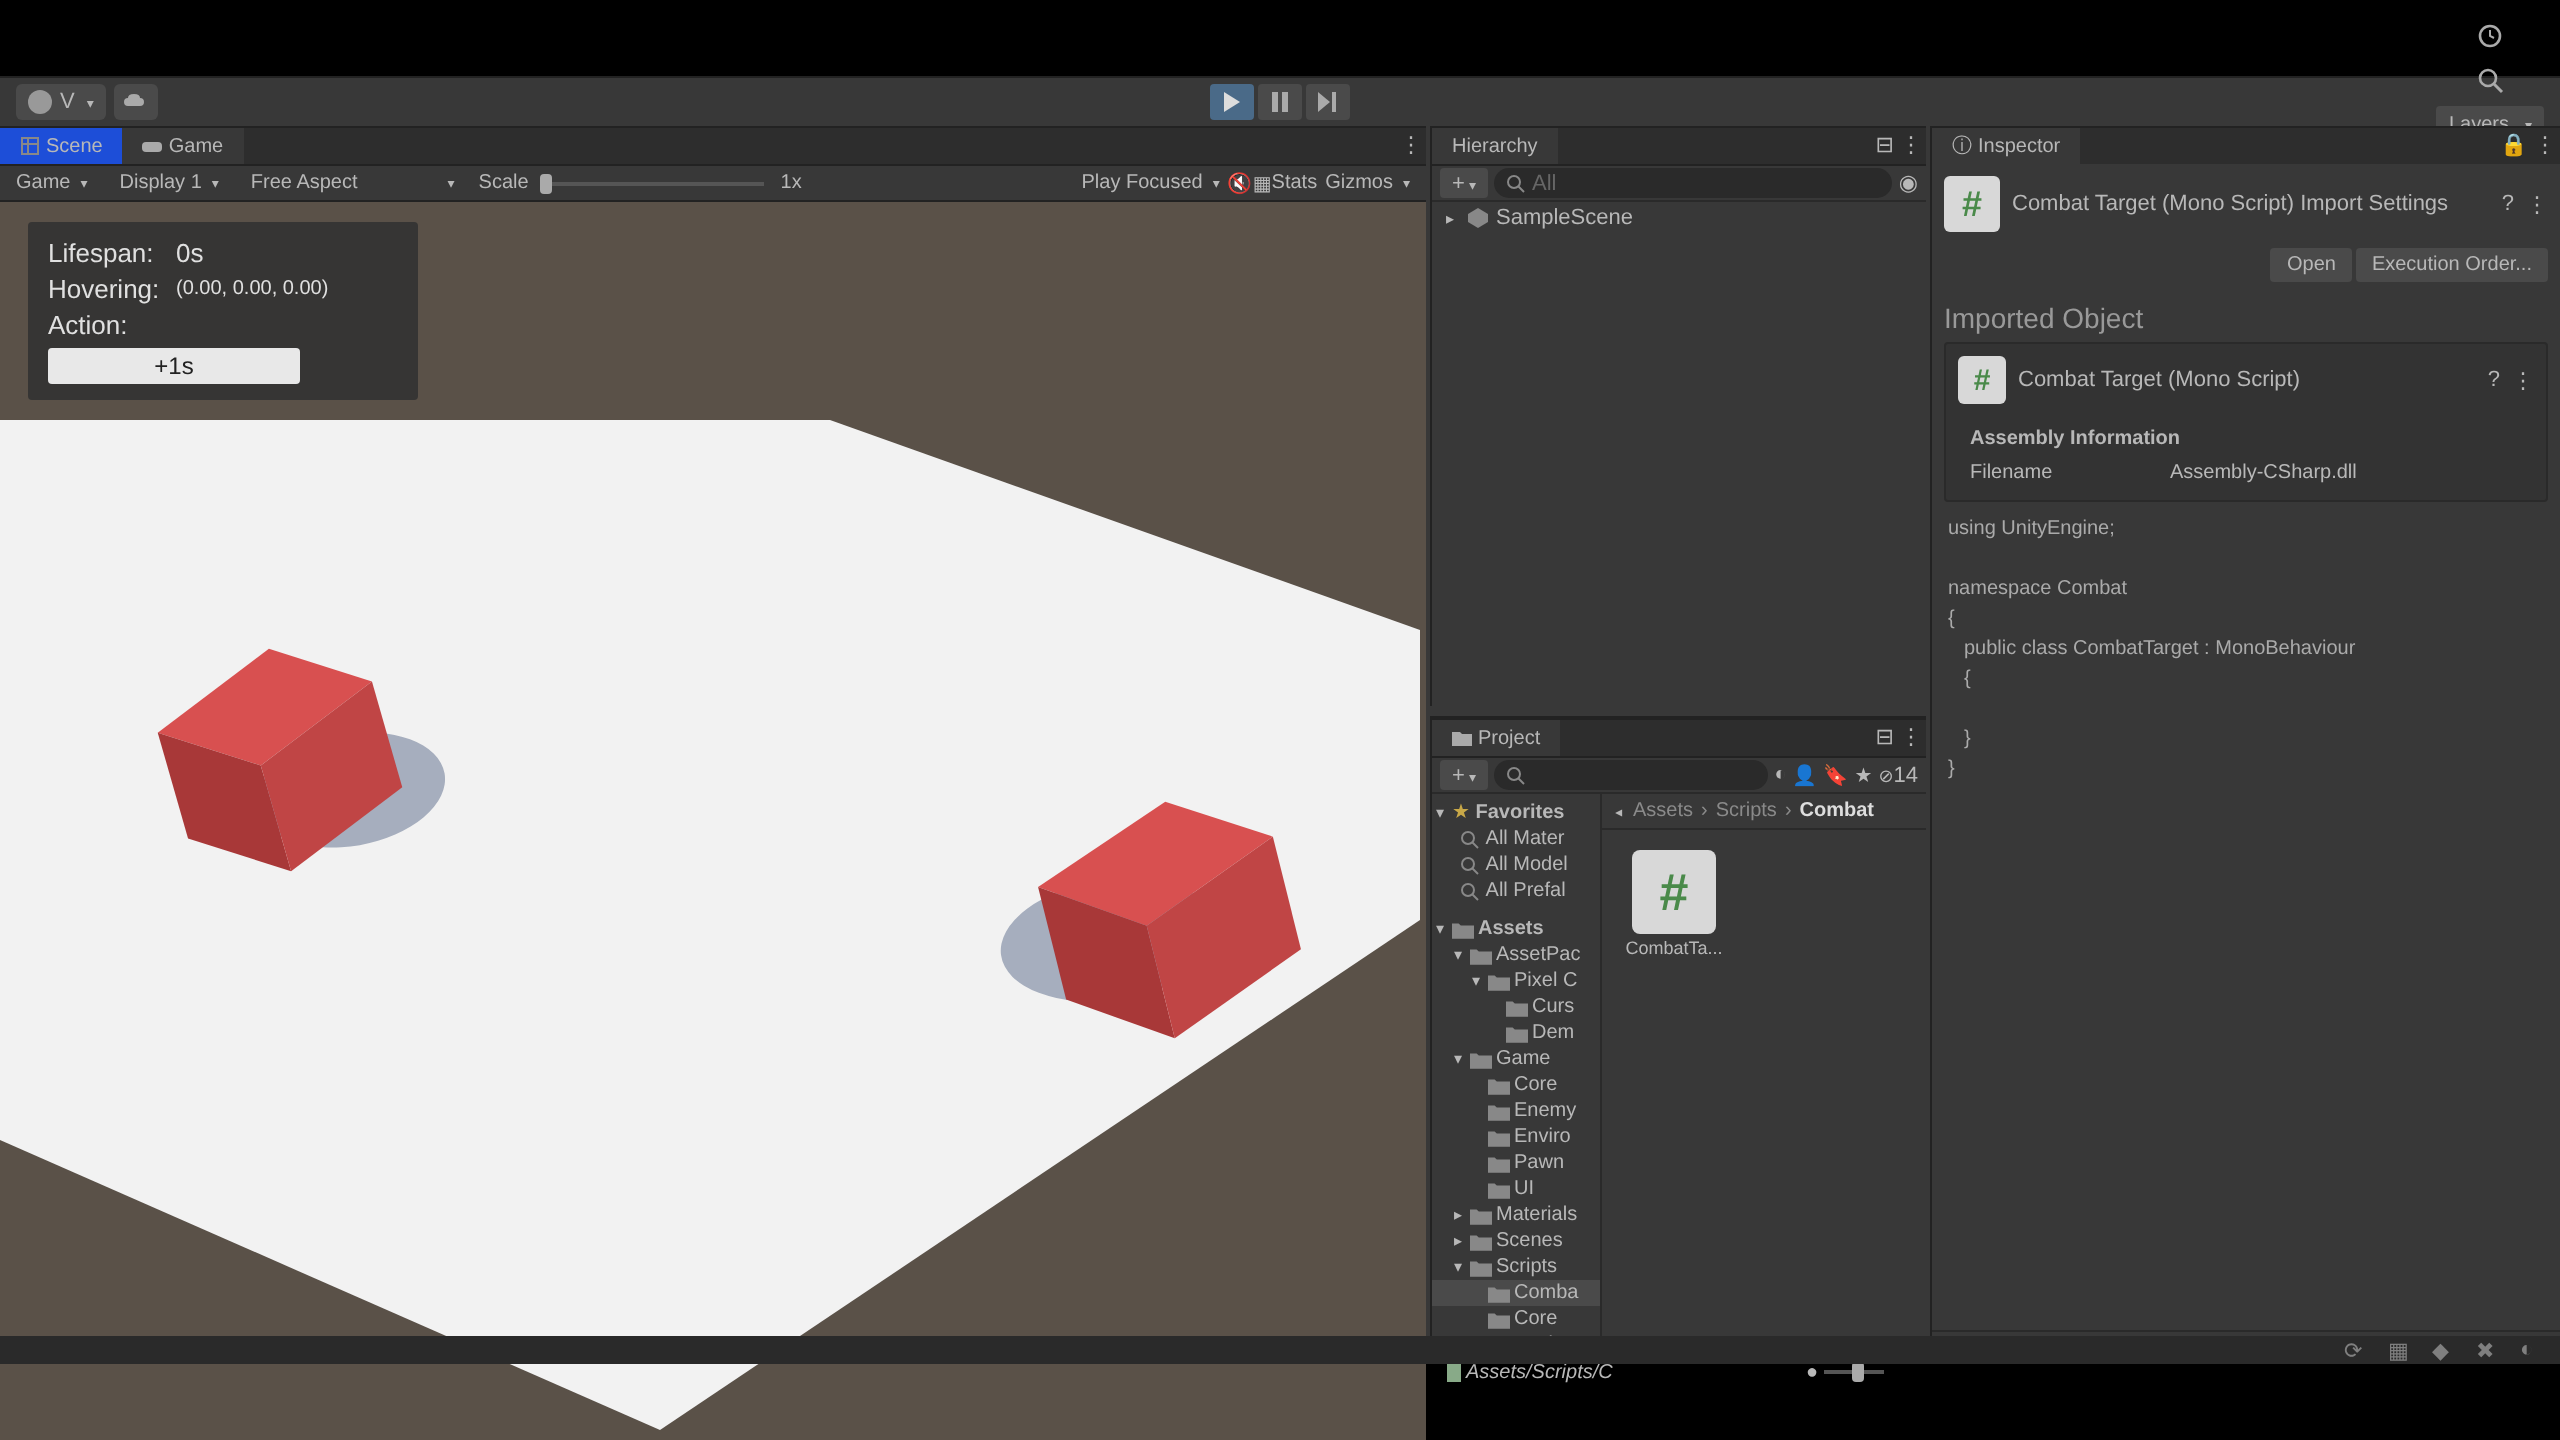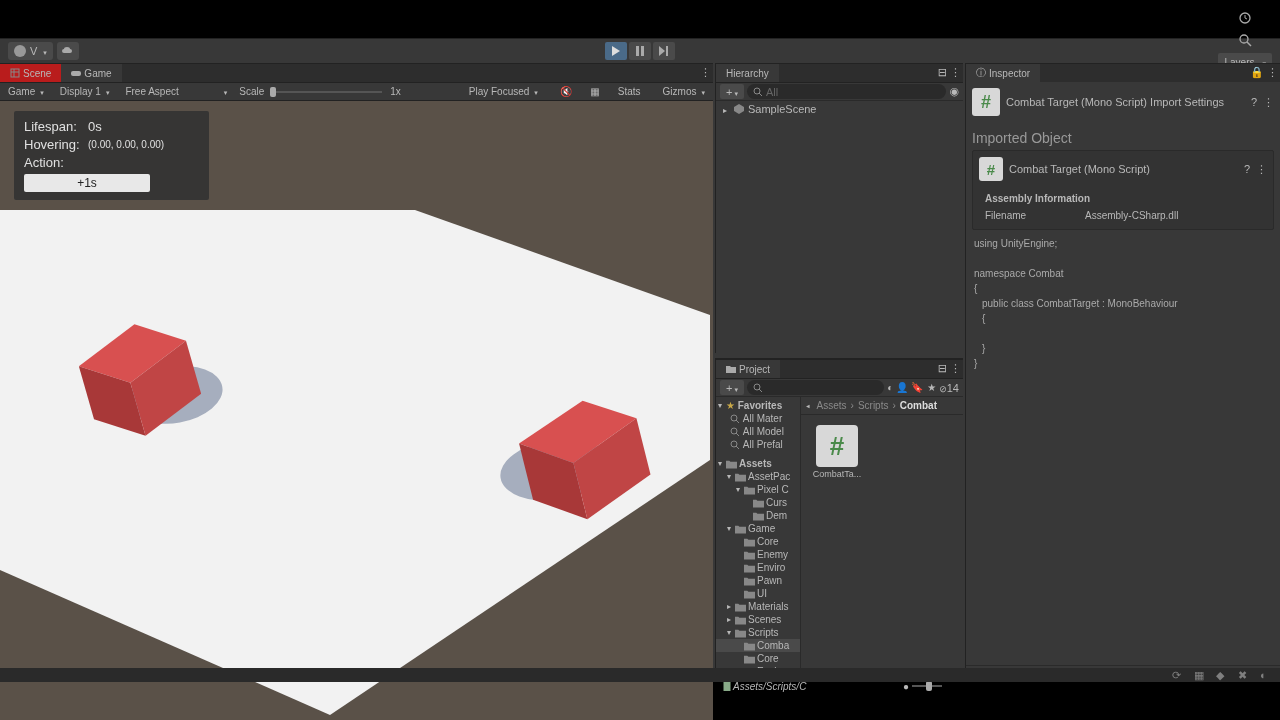--- a/index.html
+++ b/index.html
@@ -13,32 +13,32 @@
 .cloud-btn { width: 22px; height: 18px; display: flex; align-items: center; justify-content: center; background: #4a4a4a; border-radius: 3px; margin-left: 2px; }
 .playback-controls { display: flex; gap: 2px; position: absolute; left: 50%; transform: translateX(-50%); }
 .play-btn { width: 22px; height: 18px; background: #4a6a88; border-radius: 2px; display: flex; align-items: center; justify-content: center; }
 .pause-btn, .step-btn { width: 22px; height: 18px; background: #4a4a4a; border-radius: 2px; display: flex; align-items: center; justify-content: center; }
 .toolbar-right { margin-left: auto; display: flex; align-items: center; gap: 4px; flex-direction: column; }
 .tb-icon { width: 20px; height: 18px; display: flex; align-items: center; justify-content: center; }
 .dropdown { background: #4a4a4a; padding: 2px 6px; height: 18px; border-radius: 2px; display: flex; align-items: center; gap: 6px; font-size: 10px; }
 
 
 .tab-bar { height: 19px; background: #2d2d2d; display: flex; align-items: stretch; border-top: 1px solid #222; position: relative; }
-.tab { padding: 3px 10px; font-size: 10px; display: flex; align-items: center; gap: 3px; background: #b91c1c; cursor: pointer; }
+.tab { padding: 3px 10px; font-size: 10px; display: flex; align-items: center; gap: 3px; background: #1d4ed8; cursor: pointer; }
 .tab.active { background: #383838; }
 .tab-icon { width: 10px; height: 10px; }
 .panel-menu { position: absolute; right: 2px; top: 2px; display: flex; gap: 4px; }
 
 
 .scene-panel { position: absolute; top: 25px; left: 0; width: 713px; height: 619px; background: #5a5148; }
 .game-toolbar { height: 19px; background: #383838; display: flex; align-items: center; padding: 0 4px; gap: 8px; border-bottom: 1px solid #222; border-top: 1px solid #222; font-size: 10px; }
 .game-toolbar .dd { display: flex; align-items: center; gap: 3px; padding: 0 4px; }
 .game-toolbar .slider { width: 110px; height: 2px; background: #555; position: relative; }
 .game-toolbar .slider-thumb { width: 6px; height: 10px; background: #aaa; border-radius: 2px; position: absolute; left: -2px; top: -4px; }
-.game-toolbar .gt-right { margin-left: auto; display: flex; align-items: center; gap: 18px; text-align: center; }
+.game-toolbar .gt-right { margin-left: auto; display: flex; align-items: center; gap: 0; text-align: center; }
 
 .game-view { position: relative; width: 100%; height: 698px; overflow: hidden; }
 .game-svg { width: 100%; height: 100%; display: block; }
 
 .overlay-stats { position: absolute; top: 10px; left: 14px; background: rgba(50,50,50,0.9); padding: 8px 10px; border-radius: 2px; font-size: 13px; color: #e0e0e0; width: 195px; }
 .overlay-row { display: flex; align-items: center; margin-bottom: 3px; }
 .overlay-label { min-width: 64px; }
 .overlay-small { font-size: 10px; }
 .overlay-btn { background: #e8e8e8; color: #222; width: 126px; text-align: center; padding: 2px 0; border-radius: 2px; margin-top: 4px; font-size: 12px; }
 
@@ -414,20 +414,24 @@
         <span>Inspector</span>
       </div>
       <div class="panel-menu">🔒 ⋮</div>
     </div>
     <div class="insp-header">
       <div class="script-icon-md">#</div>
       <div class="insp-title">Combat Target (Mono Script) Import Settings</div>
       <span>?</span>
       <span>⋮</span>
     </div>
+    <div class="insp-buttons">
+      <div class="insp-btn">Open</div>
+      <div class="insp-btn">Execution Order...</div>
+    </div>
     <div class="section-label">Imported Object</div>
     <div class="imported-box">
       <div class="imported-header">
         <div class="script-icon-md">#</div>
         <div style="flex:1">Combat Target (Mono Script)</div>
         <span>?</span>
         <span>⋮</span>
       </div>
       <div class="assembly-section">
         <div class="assembly-title">Assembly Information</div>

